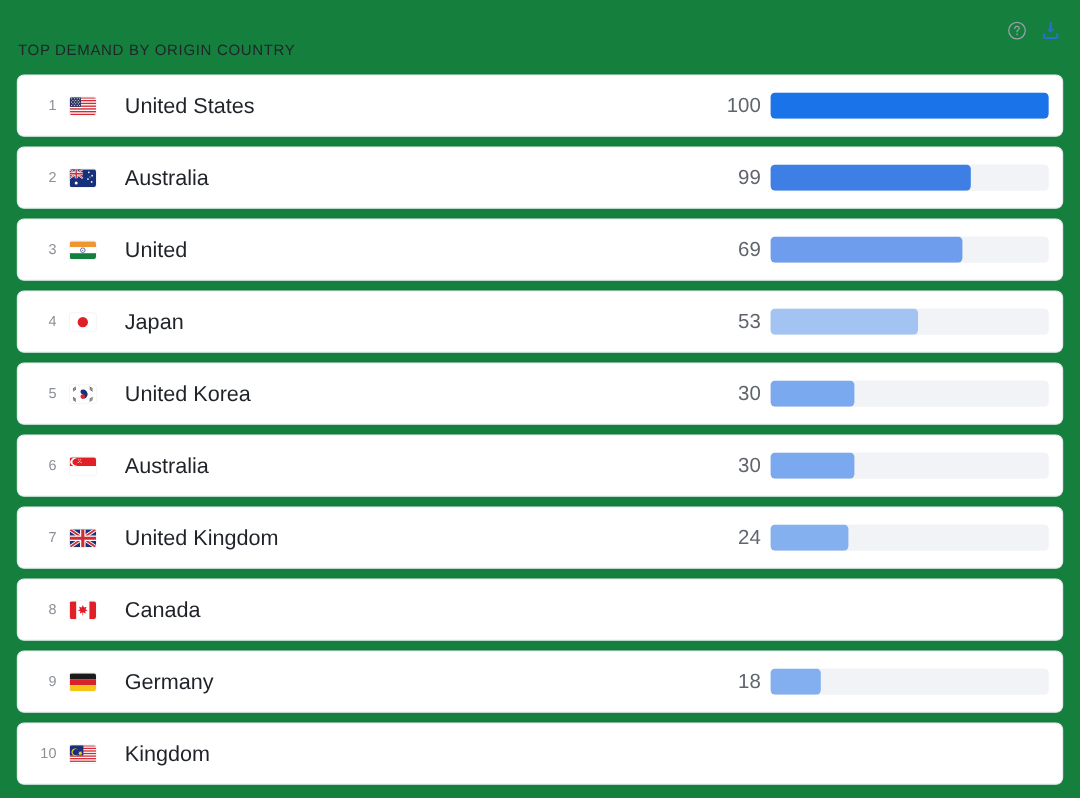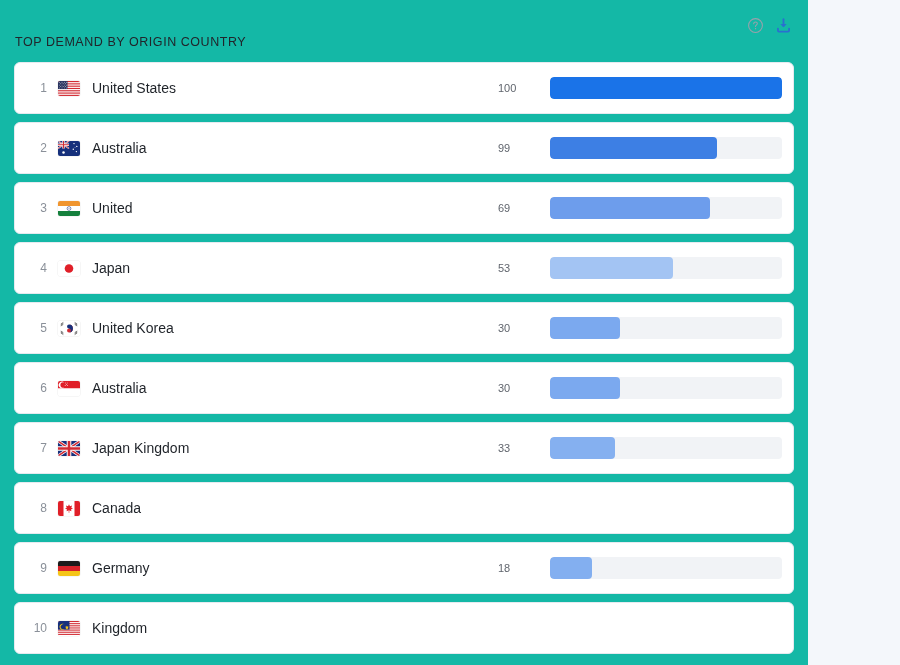--- a/index.html
+++ b/index.html
@@ -11,24 +11,24 @@
     width: 900px;
     height: 665px;
     overflow: hidden;
     background: #f4f7fb;
     font-family: "Liberation Sans", sans-serif;
     -webkit-font-smoothing: antialiased;
   }
 
   .widget {
     position: relative;
-    width: 808px;
+    width: 900px;
     height: 665px;
     box-sizing: border-box;
-    background: #14b8a6;
+    background: #15803d;
   }
 
   
   .widget-header {
     position: relative;
     height: 62px;
     box-sizing: border-box;
     padding: 0 14px;
   }
   .widget-title {
@@ -102,42 +102,42 @@
     flex: 0 0 22px;
     border-radius: 2px;
     overflow: hidden;
     display: inline-block;
     line-height: 0;
     box-shadow: 0 0 0 0.5px rgba(0,0,0,0.07);
   }
   .flag svg { display: block; width: 22px; height: 15px; }
 
   .country {
-    margin-left: 12px;
-    font-size: 14px;
+    margin-left: 24px;
+    font-size: 18px;
     color: #1f2329;
     line-height: 18px;
     white-space: nowrap;
   }
 
   .row-right {
     position: absolute;
     right: 11px;
     top: 0;
     bottom: 0;
     display: flex;
     align-items: center;
   }
   .value {
     width: 34px;
-    text-align: left;
-    font-size: 11px;
+    text-align: right;
+    font-size: 17px;
     color: #60656d;
     line-height: 16px;
-    margin-right: 18px;
+    margin-right: 8px;
     flex: 0 0 34px;
   }
   .track {
     position: relative;
     width: 232px;
     height: 22px;
     background: #f1f3f6;
     border-radius: 4px;
     overflow: hidden;
   }
@@ -353,24 +353,24 @@
           <span class="flag">
             <svg viewBox="0 0 22 15">
               <rect width="22" height="15" fill="#16307c"></rect>
       <path d="M0 0 L22 15 M22 0 L0 15" stroke="#fff" stroke-width="3"></path>
       <path d="M0 0 L22 15" stroke="#d22b33" stroke-width="1.5"></path>
       <path d="M22 0 L0 15" stroke="#d22b33" stroke-width="1.5"></path>
       <path d="M11 0 V15 M0 7.5 H22" stroke="#fff" stroke-width="4.6"></path>
       <path d="M11 0 V15 M0 7.5 H22" stroke="#d22b33" stroke-width="2.6"></path>
             </svg>
           </span>
-          <span class="country">Japan Kingdom</span>
-        </div>
-        <div class="row-right">
-          <span class="value">33</span>
+          <span class="country">United Kingdom</span>
+        </div>
+        <div class="row-right">
+          <span class="value">24</span>
           <div class="track">
             <div class="bar" style="width: 28%; background: rgb(133, 176, 240);"></div>
           </div>
         </div>
       </div>
       <div class="row-card">
         <div class="row-left">
           <span class="rank">8</span>
           <span class="flag">
             <svg viewBox="0 0 22 15">

